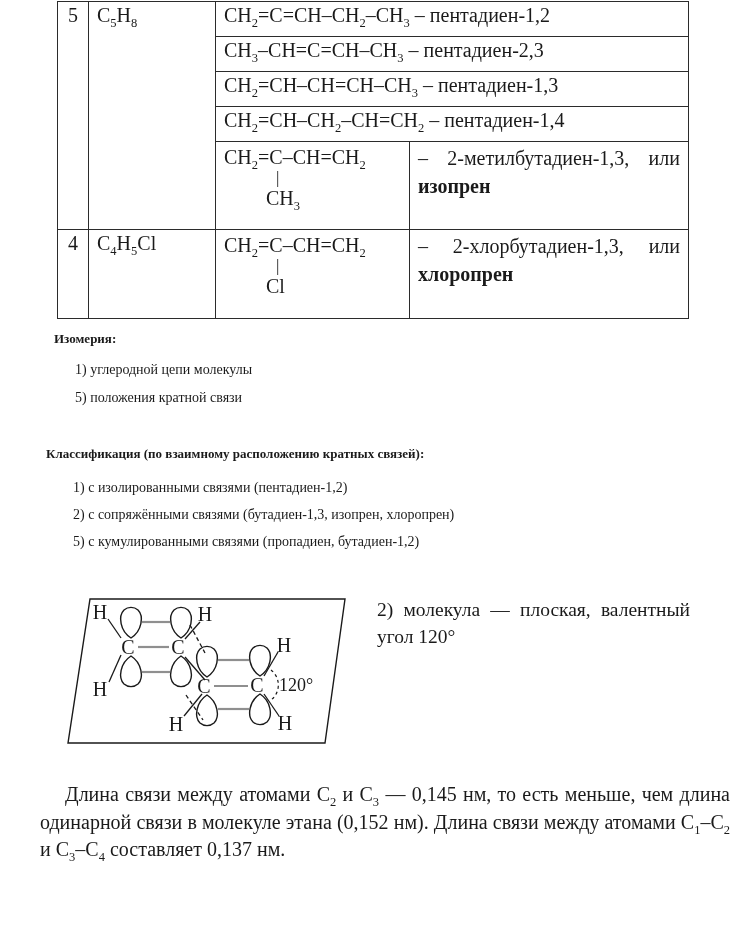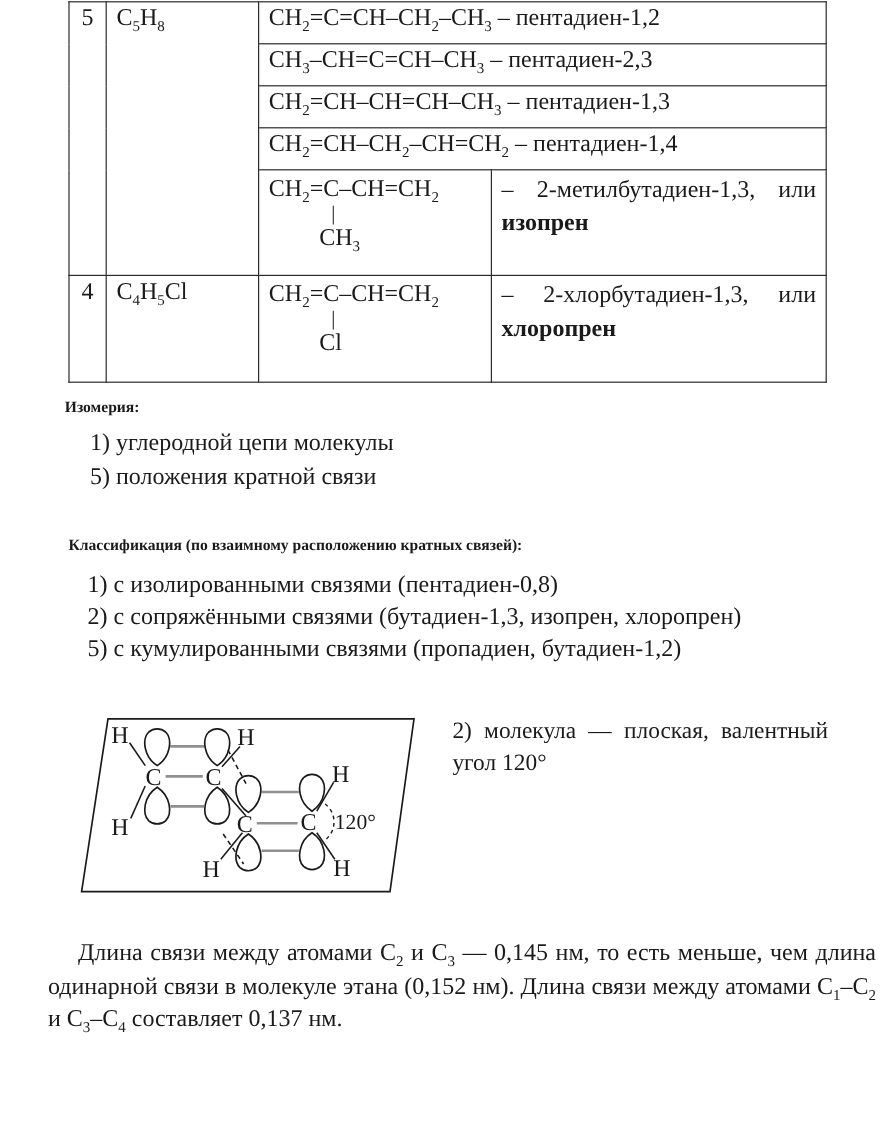--- a/index.html
+++ b/index.html
@@ -17,21 +17,21 @@
   tr.r-lg2{height:89px;}
   sub{font-size:12.5px;line-height:0;}
   sup{font-size:12.5px;line-height:0;}
   .struct .l1{line-height:26px;}
   .struct .bar{margin-left:52px;line-height:15px;font-size:17px;}
   .struct .sb{margin-left:42px;line-height:27px;}
   td.c-name{text-align:justify;line-height:28px;padding-top:3px;}
 
   
   .head{position:absolute;font-weight:bold;font-size:13px;white-space:nowrap;}
-  .lst{position:absolute;font-size:20px;}
+  .lst{position:absolute;font-size:14px;}
   .lst .li{line-height:27.5px;}
   #classification-list .li{line-height:27px;}
 
   
   #orbital-diagram{position:absolute;left:58px;top:592px;}
   #notes-block{position:absolute;left:377px;top:597px;width:313px;
                font-size:19.5px;line-height:26.5px;text-align:justify;}
   #bond-length-paragraph{position:absolute;left:40px;top:781px;width:690px;
                font-size:20px;line-height:27.5px;text-align:justify;text-indent:25px;}
 
@@ -88,23 +88,23 @@
     </tr>
   </tbody>
     </table>
 
   <div class="head" style="left:54px;top:331px;">Изомерия:</div>
   <div class="lst" style="left:75px;top:356px;" id="isomerism-list">
     <div class="li">1) углеродной цепи молекулы</div>
     <div class="li">5) положения кратной связи</div>
   </div>
 
-  <div class="head" style="left:46px;top:446px;margin-left:11px;">Классификация (по взаимному расположению кратных связей):</div>
+  <div class="head" style="left:46px;top:446px;">Классификация (по взаимному расположению кратных связей):</div>
   <div class="lst" style="left:73px;top:474px;" id="classification-list">
-    <div class="li">1) с изолированными связями (пентадиен-0,8)</div>
+    <div class="li">1) с изолированными связями (пентадиен-1,2)</div>
     <div class="li">2) с сопряжёнными связями (бутадиен-1,3, изопрен, хлоропрен)</div>
     <div class="li">5) с кумулированными связями (пропадиен, бутадиен-1,2)</div>
   </div>
 
 
   <svg id="orbital-diagram" width="300" height="172" viewBox="0 0 300 172">
     <defs>
       <path id="lobe" d="M0,0 C-11,-7 -13,-22 -7,-28 C-3,-31.5 3,-31.5 7,-28 C13,-22 11,-7 0,0 Z"></path>
     </defs>
 

